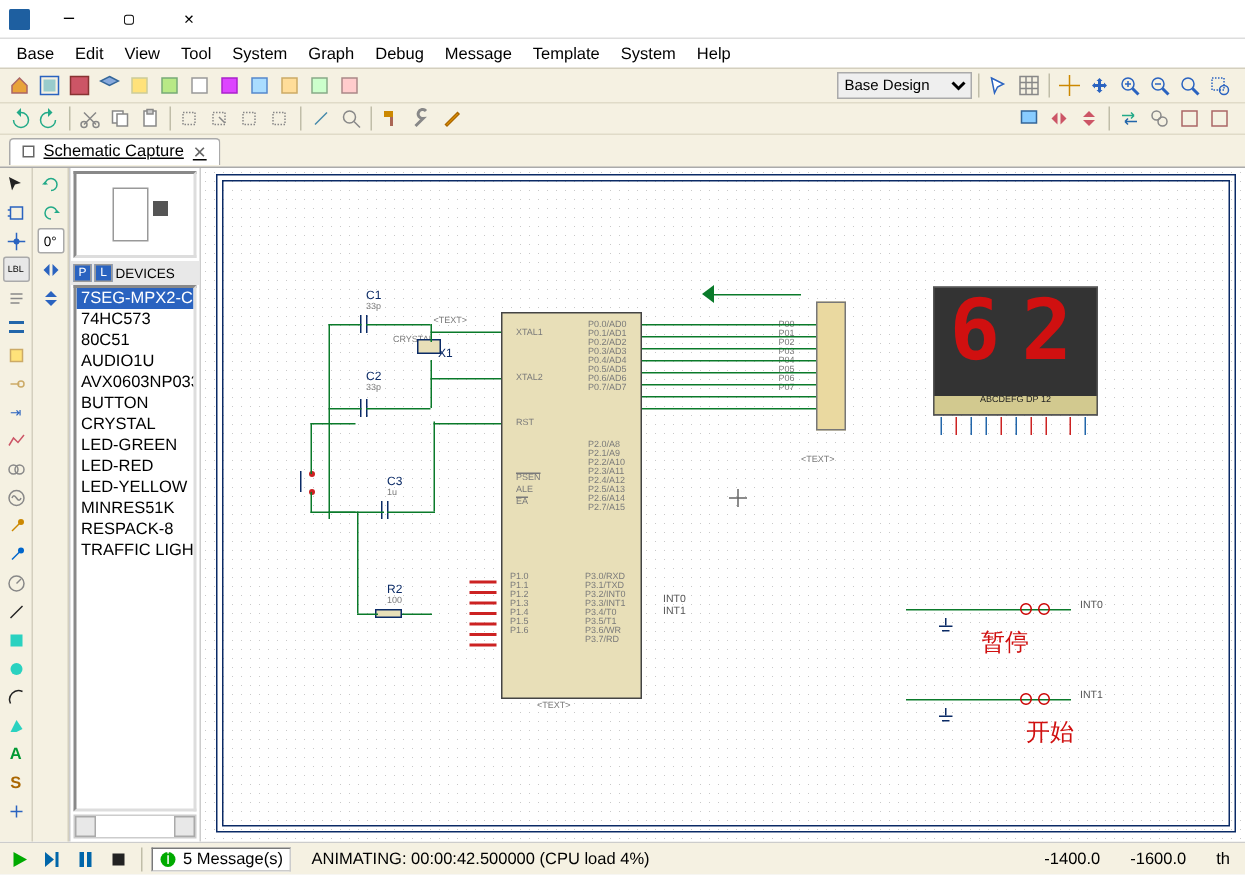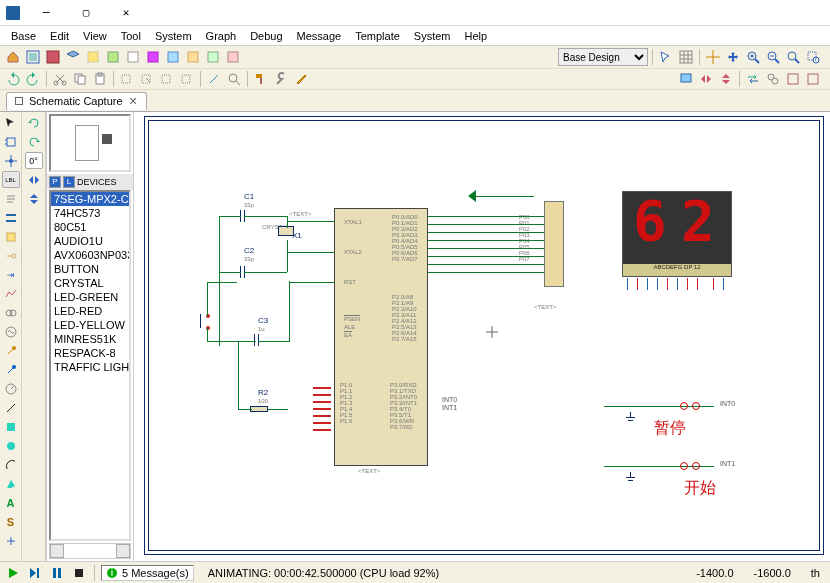--- a/index.html
+++ b/index.html
@@ -19,21 +19,21 @@
 
 .tbrow { background: #f5f1e2; height: 22px; display: flex; align-items: center; padding: 0 4px; gap: 2px; position: relative; }
 .tbrow2 { border-top: 1px solid #e0dbc8; border-bottom: 1px solid #e0dbc8; }
 .tbbtn { width: 18px; height: 18px; display: flex; align-items: center; justify-content: center; cursor: pointer; border-radius: 2px; }
 .tbsep { width: 1px; height: 16px; background: #c0bda8; margin: 0 2px; }
 .rtools { margin-left: auto; display: flex; align-items: center; gap: 2px; background: #f5f1e2; padding: 0 4px; }
 .designsel { height: 18px; width: 90px; font-size: 10px; border: 1px solid #aaa; }
 
 
 .tabstrip { height: 22px; background: #f5f1e2; display: flex; align-items: center; padding: 0 6px; border-bottom: 1px solid #aaa; }
-.tab { background: #fff; border: 1px solid #aaa; border-bottom: none; border-radius: 3px 3px 0 0; padding: 2px 8px; display: flex; align-items: center; gap: 6px; cursor: pointer; }
+.tab { background: #fff; border: 1px solid #aaa; border-bottom: none; border-radius: 3px 3px 0 0; padding: 2px 8px; display: flex; align-items: center; gap: 6px; cursor: pointer; text-decoration: underline; }
 .tab .ticon2 { width: 8px; height: 8px; border: 1px solid #666; background: #fff; }
 .tab .close { color: #666; cursor: pointer; }
 
 
 .workspace { flex: 1; display: flex; background: #fff; position: relative; min-height: 0; }
 
 
 .ltools { width: 22px; background: #f5f1e2; display: flex; flex-direction: column; align-items: center; padding: 2px 0; gap: 2px; border-right: 1px solid #d4cfbe; overflow: hidden; }
 .lbtn { width: 18px; height: 17px; display: flex; align-items: center; justify-content: center; cursor: pointer; border-radius: 2px; }
 
@@ -763,19 +763,19 @@
       </svg>
     </div>
   <div class="tbsep"></div>
   <div class="msgbar">
     <svg width="12" height="12">
         <circle cx="6" cy="6" r="5" fill="#0a0"></circle>
         <text x="6" y="9" font-size="8" fill="#fff" text-anchor="middle">i</text>
       </svg>
     <span>5 Message(s)</span>
   </div>
-  <span style="margin-left:10px">ANIMATING: 00:00:42.500000 (CPU load 92%)</span>
+  <span style="margin-left:10px">ANIMATING: 00:00:42.500000 (CPU load 4%)</span>
   <div class="statusr">
     <span>-1400.0</span>
     <span>-1600.0</span>
     <span>th</span>
   </div>
 </div>
 
 </body></html>

